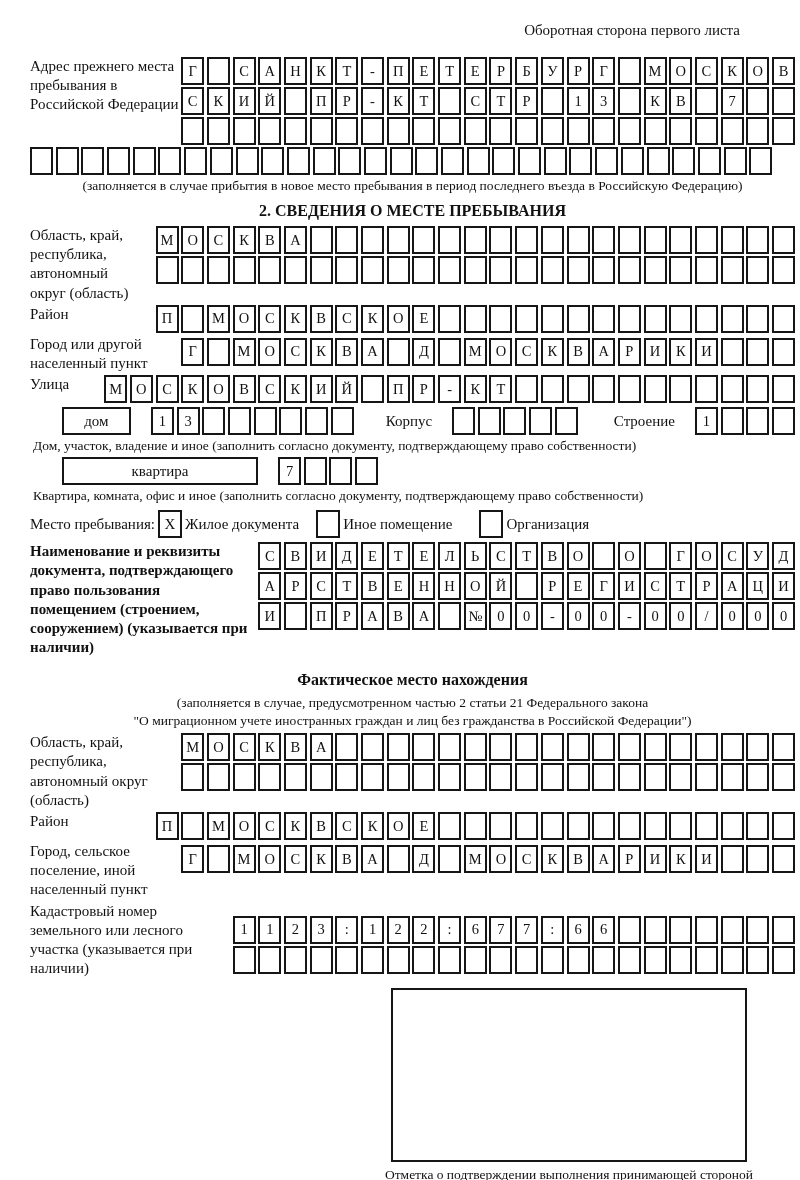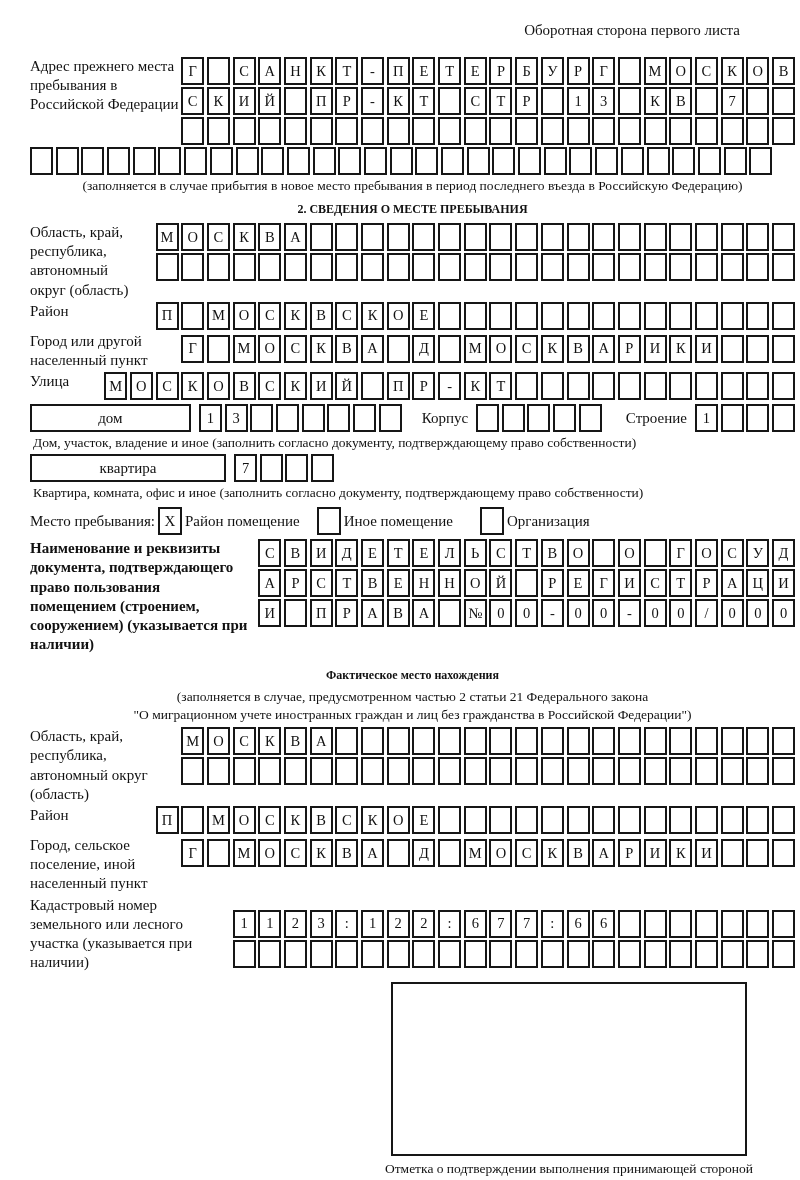--- a/index.html
+++ b/index.html
@@ -8,31 +8,31 @@
   .header-note{text-align:right;font-size:15px;padding-right:55px;margin-bottom:18px;}
   .frow{display:flex;align-items:flex-start;margin-bottom:2px;}
   .flabel{font-size:15px;line-height:1.28;}
   .rowstack{margin-left:auto;display:flex;flex-direction:column;gap:2px;}
   .cells{display:flex;gap:2.7px;margin-left:auto;}
   .cells.noauto{margin-left:0;}
   .cell{box-sizing:content-box;display:inline-flex;align-items:center;justify-content:center;
         width:19px;height:24px;border:2px solid #161616;font-size:14.5px;background:#fff;}
   .caption{font-size:13.5px;text-align:center;margin:3px 0 2px 0;}
   .caption.left{text-align:left;margin-left:3px;}
-  .sec-title{font-size:12px;font-weight:bold;text-align:center;margin:8px 0 6px 0;}
+  .sec-title{font-size:16px;font-weight:bold;text-align:center;margin:8px 0 6px 0;}
   .widebox{box-sizing:border-box;border:2px solid #161616;height:28px;display:flex;align-items:center;
            justify-content:center;font-size:15px;background:#fff;}
   .inline-lbl{font-size:15px;line-height:28px;white-space:nowrap;}
   .cbox{box-sizing:content-box;display:inline-flex;align-items:center;justify-content:center;
         width:20px;height:24px;border:2px solid #161616;font-size:15px;background:#fff;}
   .place-row{display:flex;align-items:center;gap:3px;margin-top:6px;font-size:15px;}
   .stamp-col{margin-left:auto;margin-right:38px;width:376px;margin-top:10px;}
   .stamp-box{width:352px;height:170px;border:2.5px solid #161616;margin:0 auto;background:#fff;}
   .stamp-caption{font-size:13.5px;text-align:center;line-height:1.35;margin-top:4px;}
-  .gap8{gap:8px;}
+  .gap8{gap:20px;margin-left:32px;}
 </style>
 </head>
 <body>
 
 <div class="page">
 
   <div class="header-note">Оборотная сторона первого листа</div>
 
   <div class="frow">
     <div class="flabel" style="width:150px;">Адрес прежнего места пребывания в Российской Федерации</div>
@@ -345,21 +345,21 @@
         <span class="cell"></span>
         <span class="cell"></span>
         <span class="cell"></span>
       </div>
   </div>
   <div class="caption left">Квартира, комната, офис и иное (заполнить согласно документу, подтверждающему право собственности)</div>
 
   <div class="place-row">
     <span>Место пребывания:</span>
     <span class="cbox">X</span>
-    <span>Район помещение</span>
+    <span>Жилое документа</span>
     <span class="cbox" style="margin-left:14px;"></span>
     <span>Иное помещение</span>
     <span class="cbox" style="margin-left:24px;"></span>
     <span>Организация</span>
   </div>
 
   <div class="frow" style="margin-top:4px;">
     <div class="flabel" style="width:218px;font-weight:bold;">Наименование и реквизиты документа, подтверждающего право пользования помещением (строением, сооружением) (указывается при наличии)</div>
     <div class="rowstack">
       <div class="cells">

